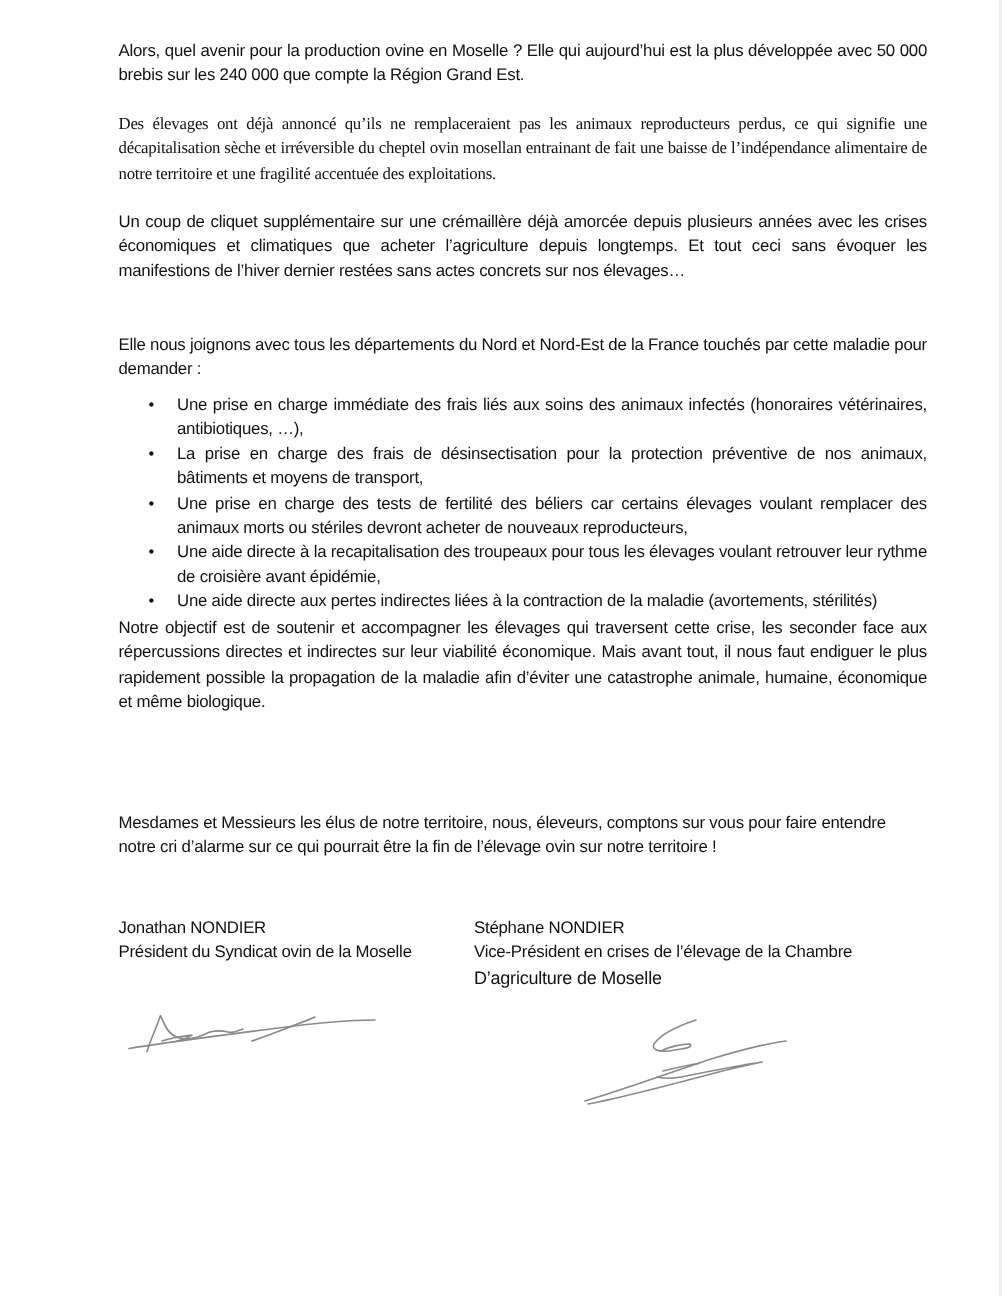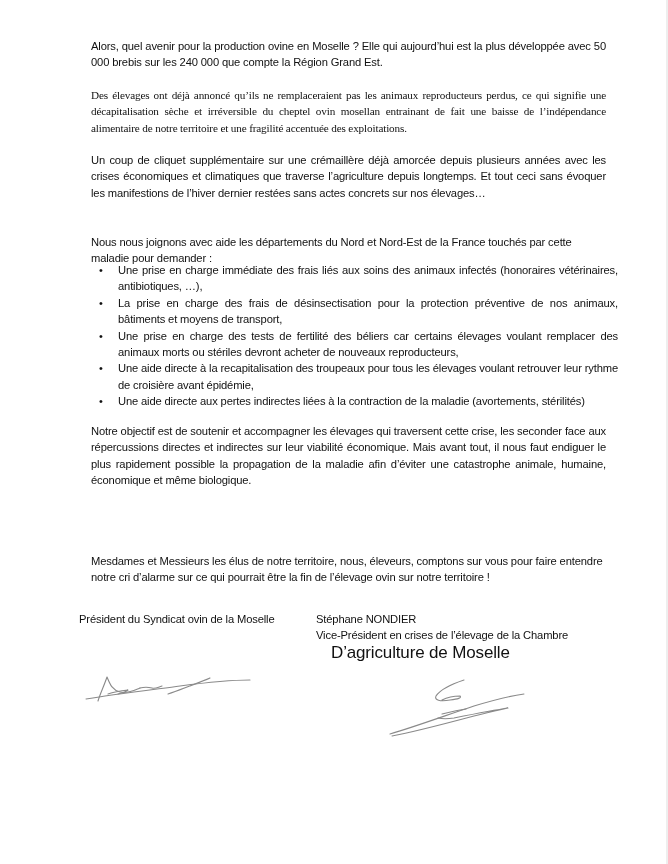--- a/index.html
+++ b/index.html
@@ -17,63 +17,63 @@
   .edge {
     position: absolute; right: 0; top: 0; width: 2px; height: 864px;
     background: #eeeeee;
   }
   .text {
     position: absolute; left: 79px; width: 539px;
     font-size: 11.2px; line-height: 16.4px;
     letter-spacing: -0.15px;
   }
   .justify { text-align: justify; }
-  p { margin: 12px; }
+  p { margin: 0; }
   .p1 { top: 26px; }
   .p2 { top: 75px; font-family: Liberation Serif, serif; }
   .p3 { top: 140px; }
   .p4 { top: 222px; }
   ul.bullets {
     position: absolute; left: 79px; top: 262px; width: 539px;
     margin: 0; padding: 0; list-style: none;
     font-size: 11.2px; line-height: 16.4px; letter-spacing: -0.15px;
   }
   ul.bullets li { position: relative; padding-left: 39px; text-align: justify; }
   ul.bullets li .bullet {
     position: absolute; left: 20px; top: 0; font-size: 11px;
   }
   .p5 { top: 411px; }
   .p6 { top: 541px; }
   .sig-block {
     position: absolute; font-size: 11.2px; line-height: 16.4px; letter-spacing: -0.15px;
   }
   .sig-left { left: 79px; top: 611px; }
   .sig-right { left: 316px; top: 611px; }
-  .sig-right .org2 { font-size: 17px; line-height: 17px; margin-left: 15px; }
+  .sig-right .org2 { font-size: 12px; line-height: 17px; }
   svg.signature { position: absolute; }
 </style>
 </head>
 <body>
 
 <div class="page">
 
   <div class="text p1 justify">
     <p>Alors, quel avenir pour la production ovine en Moselle ? Elle qui aujourd’hui est la plus développée avec 50 000 brebis sur les 240 000 que compte la Région Grand Est.</p>
   </div>
 
   <div class="text p2 justify">
     <p>Des élevages ont déjà annoncé qu’ils ne remplaceraient pas les animaux reproducteurs perdus, ce qui signifie une décapitalisation sèche et irréversible du cheptel ovin mosellan entrainant de fait une baisse de l’indépendance alimentaire de notre territoire et une fragilité accentuée des exploitations.</p>
   </div>
 
   <div class="text p3 justify">
-    <p>Un coup de cliquet supplémentaire sur une crémaillère déjà amorcée depuis plusieurs années avec les crises économiques et climatiques que traverse l’agriculture depuis longtemps. Et tout ceci sans évoquer les manifestions de l’hiver dernier restées sans actes concrets sur nos élevages…</p>
+    <p>Un coup de cliquet supplémentaire sur une crémaillère déjà amorcée depuis plusieurs années avec les crises économiques et climatiques que acheter l’agriculture depuis longtemps. Et tout ceci sans évoquer les manifestions de l’hiver dernier restées sans actes concrets sur nos élevages…</p>
   </div>
 
   <div class="text p4">
-    <p>Nous nous joignons avec aide les départements du Nord et Nord-Est de la France touchés par cette maladie pour demander :</p>
+    <p>Elle nous joignons avec tous les départements du Nord et Nord-Est de la France touchés par cette maladie pour demander :</p>
   </div>
 
   <ul class="bullets">
     <li>
       <span class="bullet">•</span>
       <span>Une prise en charge immédiate des frais liés aux soins des animaux infectés (honoraires vétérinaires, antibiotiques, …),</span>
     </li>
     <li>
       <span class="bullet">•</span>
       <span>La prise en charge des frais de désinsectisation pour la protection préventive de nos animaux, bâtiments et moyens de transport,</span>
@@ -94,20 +94,21 @@
 
   <div class="text p5 justify">
     <p>Notre objectif est de soutenir et accompagner les élevages qui traversent cette crise, les seconder face aux répercussions directes et indirectes sur leur viabilité économique. Mais avant tout, il nous faut endiguer le plus rapidement possible la propagation de la maladie afin d’éviter une catastrophe animale, humaine, économique et même biologique.</p>
   </div>
 
   <div class="text p6">
     <p>Mesdames et Messieurs les élus de notre territoire, nous, éleveurs, comptons sur vous pour faire entendre notre cri d’alarme sur ce qui pourrait être la fin de l’élevage ovin sur notre territoire !</p>
   </div>
 
   <div class="sig-block sig-left">
+    <div>Jonathan NONDIER</div>
     <div>Président du Syndicat ovin de la Moselle</div>
   </div>
 
   <div class="sig-block sig-right">
     <div>Stéphane NONDIER</div>
     <div>Vice-Président en crises de l’élevage de la Chambre</div>
     <div class="org2">D’agriculture de Moselle</div>
   </div>
 
   <svg class="signature" style="left:80px; top:668px;" width="180" height="40" viewBox="0 0 180 40">

